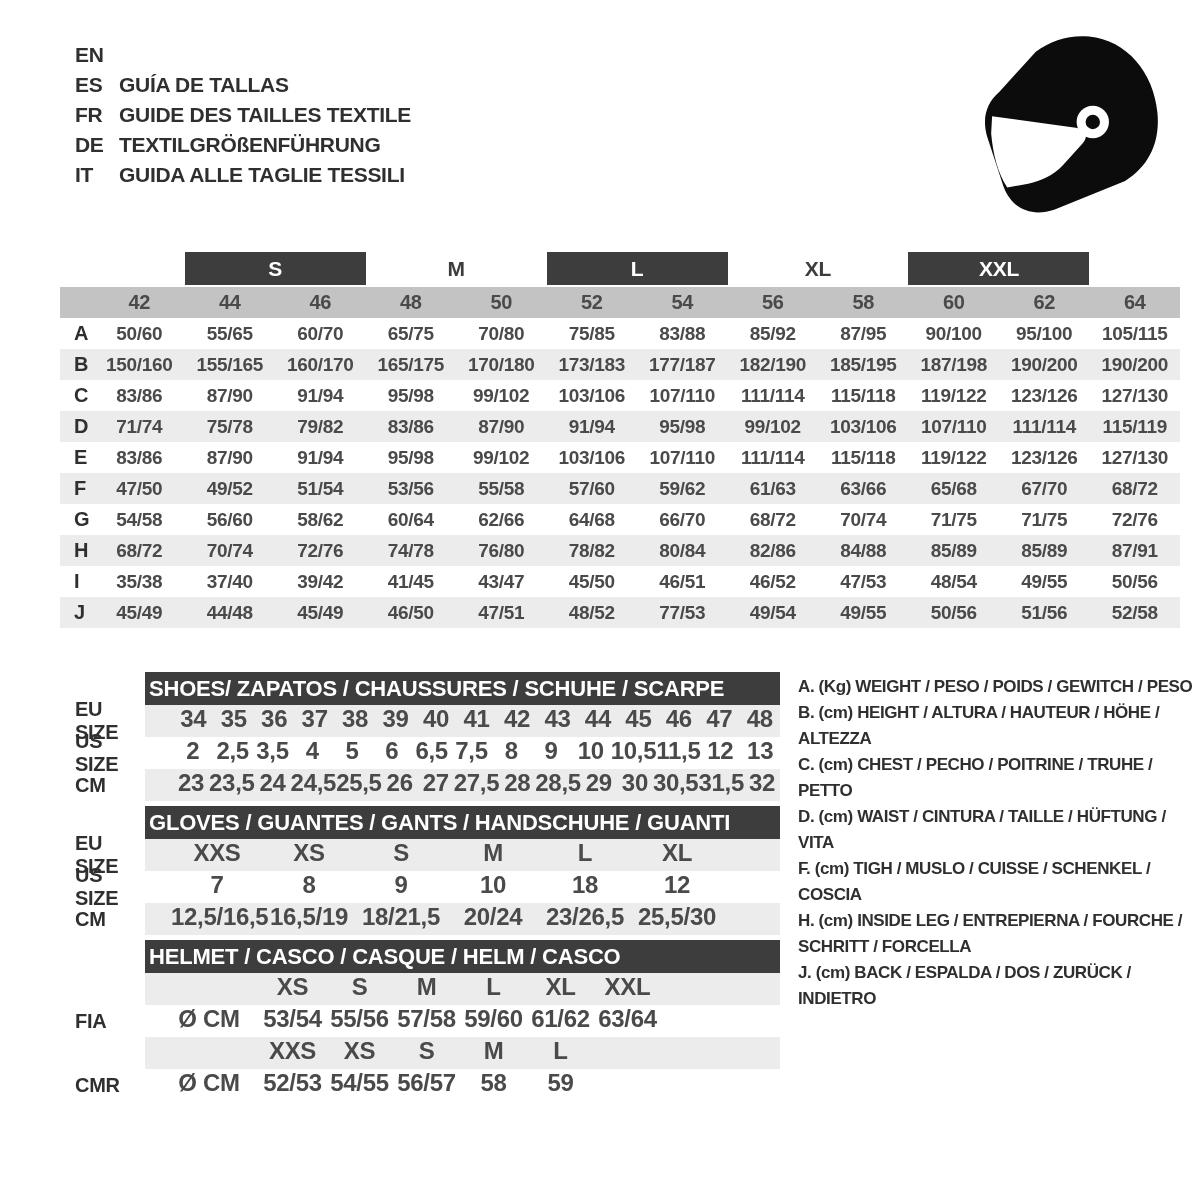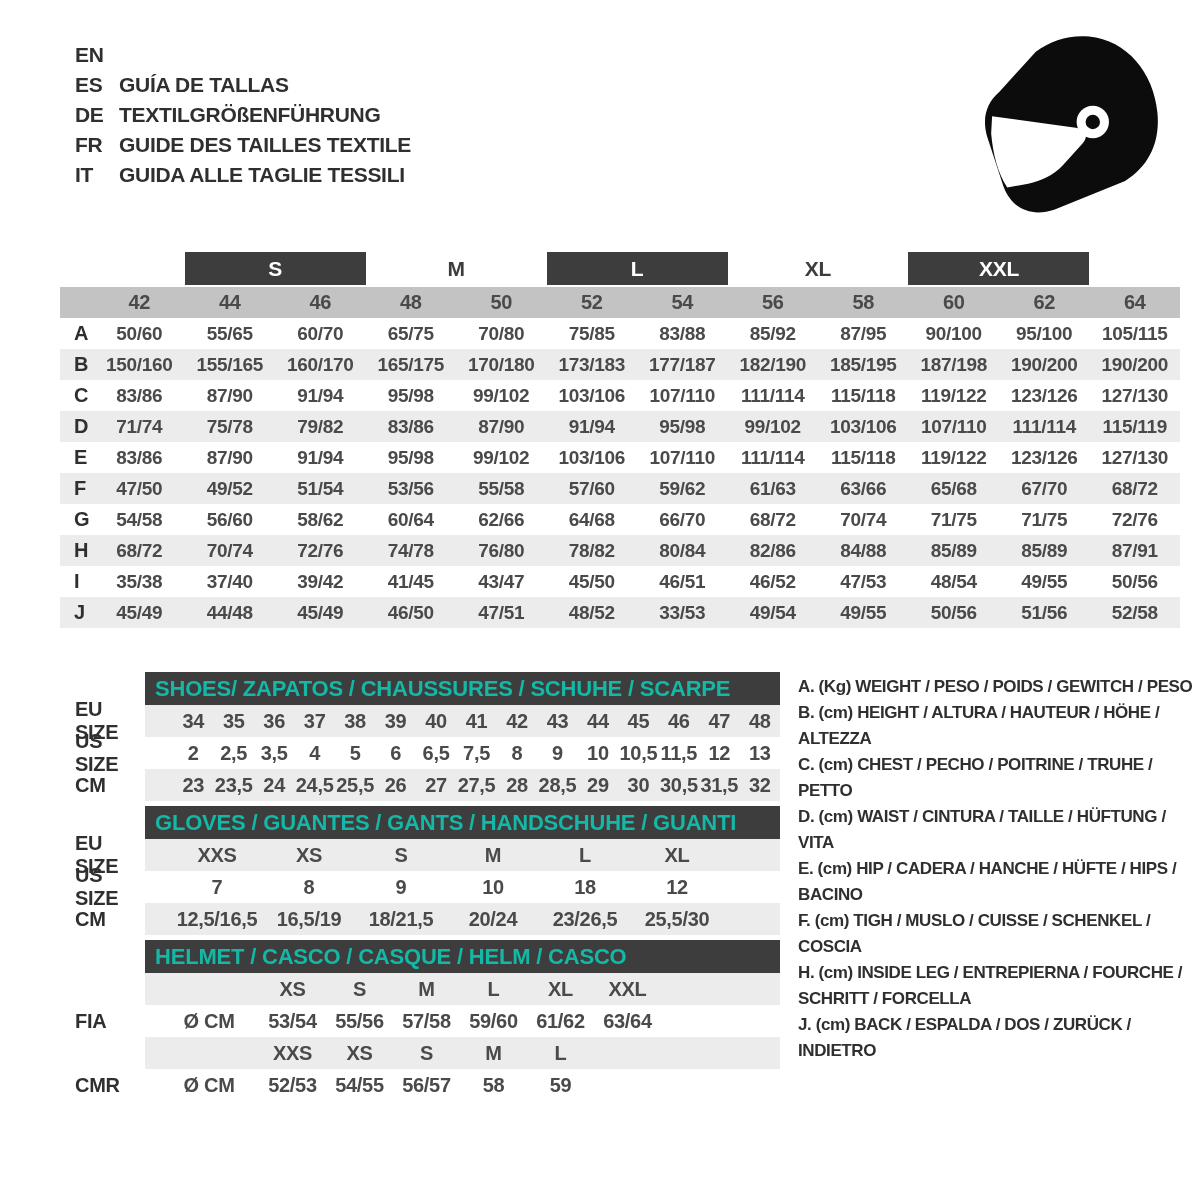--- a/index.html
+++ b/index.html
@@ -35,22 +35,22 @@
   .mt-row.num-row{background:var(--band);font-size:20px}
   .mt-row.data-row.striped{background:var(--stripe)}
 
   
   .sub-tables{position:absolute;left:60px;top:672px;width:720px}
   .sub-table{margin-bottom:5px}
   .sub-table.helmet{margin-top:0}
   .st-row{display:flex;height:32px;align-items:stretch}
   .st-row.head-row{height:33px}
   .st-label{width:85px;display:flex;align-items:center;padding-left:15px;color:var(--label);font-size:20px}
-  .st-bar{flex:1;background:var(--dark);color:#14b8a6;font-size:22px;line-height:33px;padding-left:10px;letter-spacing:-0.2px}
-  .st-content{flex:1;display:flex;align-items:center;font-size:20px}
+  .st-bar{flex:1;background:var(--dark);color:#ffffff;font-size:22px;line-height:33px;padding-left:4px;letter-spacing:-0.2px}
+  .st-content{flex:1;display:flex;font-size:24px}
   .st-row.striped .st-content{background:var(--stripe)}
   .shoes-grid{padding-left:28px}
   .shoes-grid .st-col{flex:1;text-align:center}
   .gloves-grid{padding-left:26px}
   .gloves-grid .st-col{width:92px;text-align:center}
   .helmet-grid{padding-left:14px}
   .helmet-grid .hm-unit{width:100px;text-align:center}
   .helmet-grid .hm-col{width:67px;text-align:center}
 
   
@@ -64,26 +64,26 @@
 
   <div class="lang-list" id="langList">
       <div class="lang-row">
         <span class="lang-code">EN</span>
       </div>
       <div class="lang-row">
         <span class="lang-code">ES</span>
         <span class="lang-title">GUÍA DE TALLAS</span>
       </div>
       <div class="lang-row">
+        <span class="lang-code">FR</span>
+        <span class="lang-title">GUIDE DES TAILLES TEXTILE</span>
+      </div>
+      <div class="lang-row">
         <span class="lang-code">DE</span>
         <span class="lang-title">TEXTILGRÖßENFÜHRUNG</span>
-      </div>
-      <div class="lang-row">
-        <span class="lang-code">FR</span>
-        <span class="lang-title">GUIDE DES TAILLES TEXTILE</span>
       </div>
       <div class="lang-row">
         <span class="lang-code">IT</span>
         <span class="lang-title">GUIDA ALLE TAGLIE TESSILI</span>
       </div>
     </div>
 
   <div class="logo">
     <svg viewBox="0 0 100 100" xmlns="http://www.w3.org/2000/svg">
       <path fill="#0c0c0c" d="M 60 5
@@ -269,21 +269,21 @@
         <div class="mt-col">50/56</div>
       </div>
       <div class="mt-row data-row striped">
         <div class="mt-letter">J</div>
         <div class="mt-col">45/49</div>
         <div class="mt-col">44/48</div>
         <div class="mt-col">45/49</div>
         <div class="mt-col">46/50</div>
         <div class="mt-col">47/51</div>
         <div class="mt-col">48/52</div>
-        <div class="mt-col">33/53</div>
+        <div class="mt-col">77/53</div>
         <div class="mt-col">49/54</div>
         <div class="mt-col">49/55</div>
         <div class="mt-col">50/56</div>
         <div class="mt-col">51/56</div>
         <div class="mt-col">52/58</div>
       </div>
     </div>
 
   <div class="sub-tables">
 
@@ -473,19 +473,18 @@
         </div>
       </section>
 
   </div>
 
   <div class="legend" id="legend">
       <div class="legend-item">A. (Kg) WEIGHT / PESO / POIDS / GEWITCH / PESO</div>
       <div class="legend-item">B. (cm) HEIGHT / ALTURA / HAUTEUR / HÖHE / ALTEZZA</div>
       <div class="legend-item">C. (cm) CHEST / PECHO / POITRINE / TRUHE / PETTO</div>
       <div class="legend-item">D. (cm) WAIST / CINTURA / TAILLE / HÜFTUNG / VITA</div>
-      <div class="legend-item">E. (cm) HIP / CADERA / HANCHE / HÜFTE / HIPS /  BACINO</div>
       <div class="legend-item">F. (cm) TIGH / MUSLO / CUISSE / SCHENKEL / COSCIA</div>
       <div class="legend-item">H. (cm) INSIDE LEG / ENTREPIERNA / FOURCHE / SCHRITT / FORCELLA</div>
       <div class="legend-item">J. (cm) BACK / ESPALDA / DOS / ZURÜCK / INDIETRO</div>
     </div>
 
 </div>
 
 </body></html>

